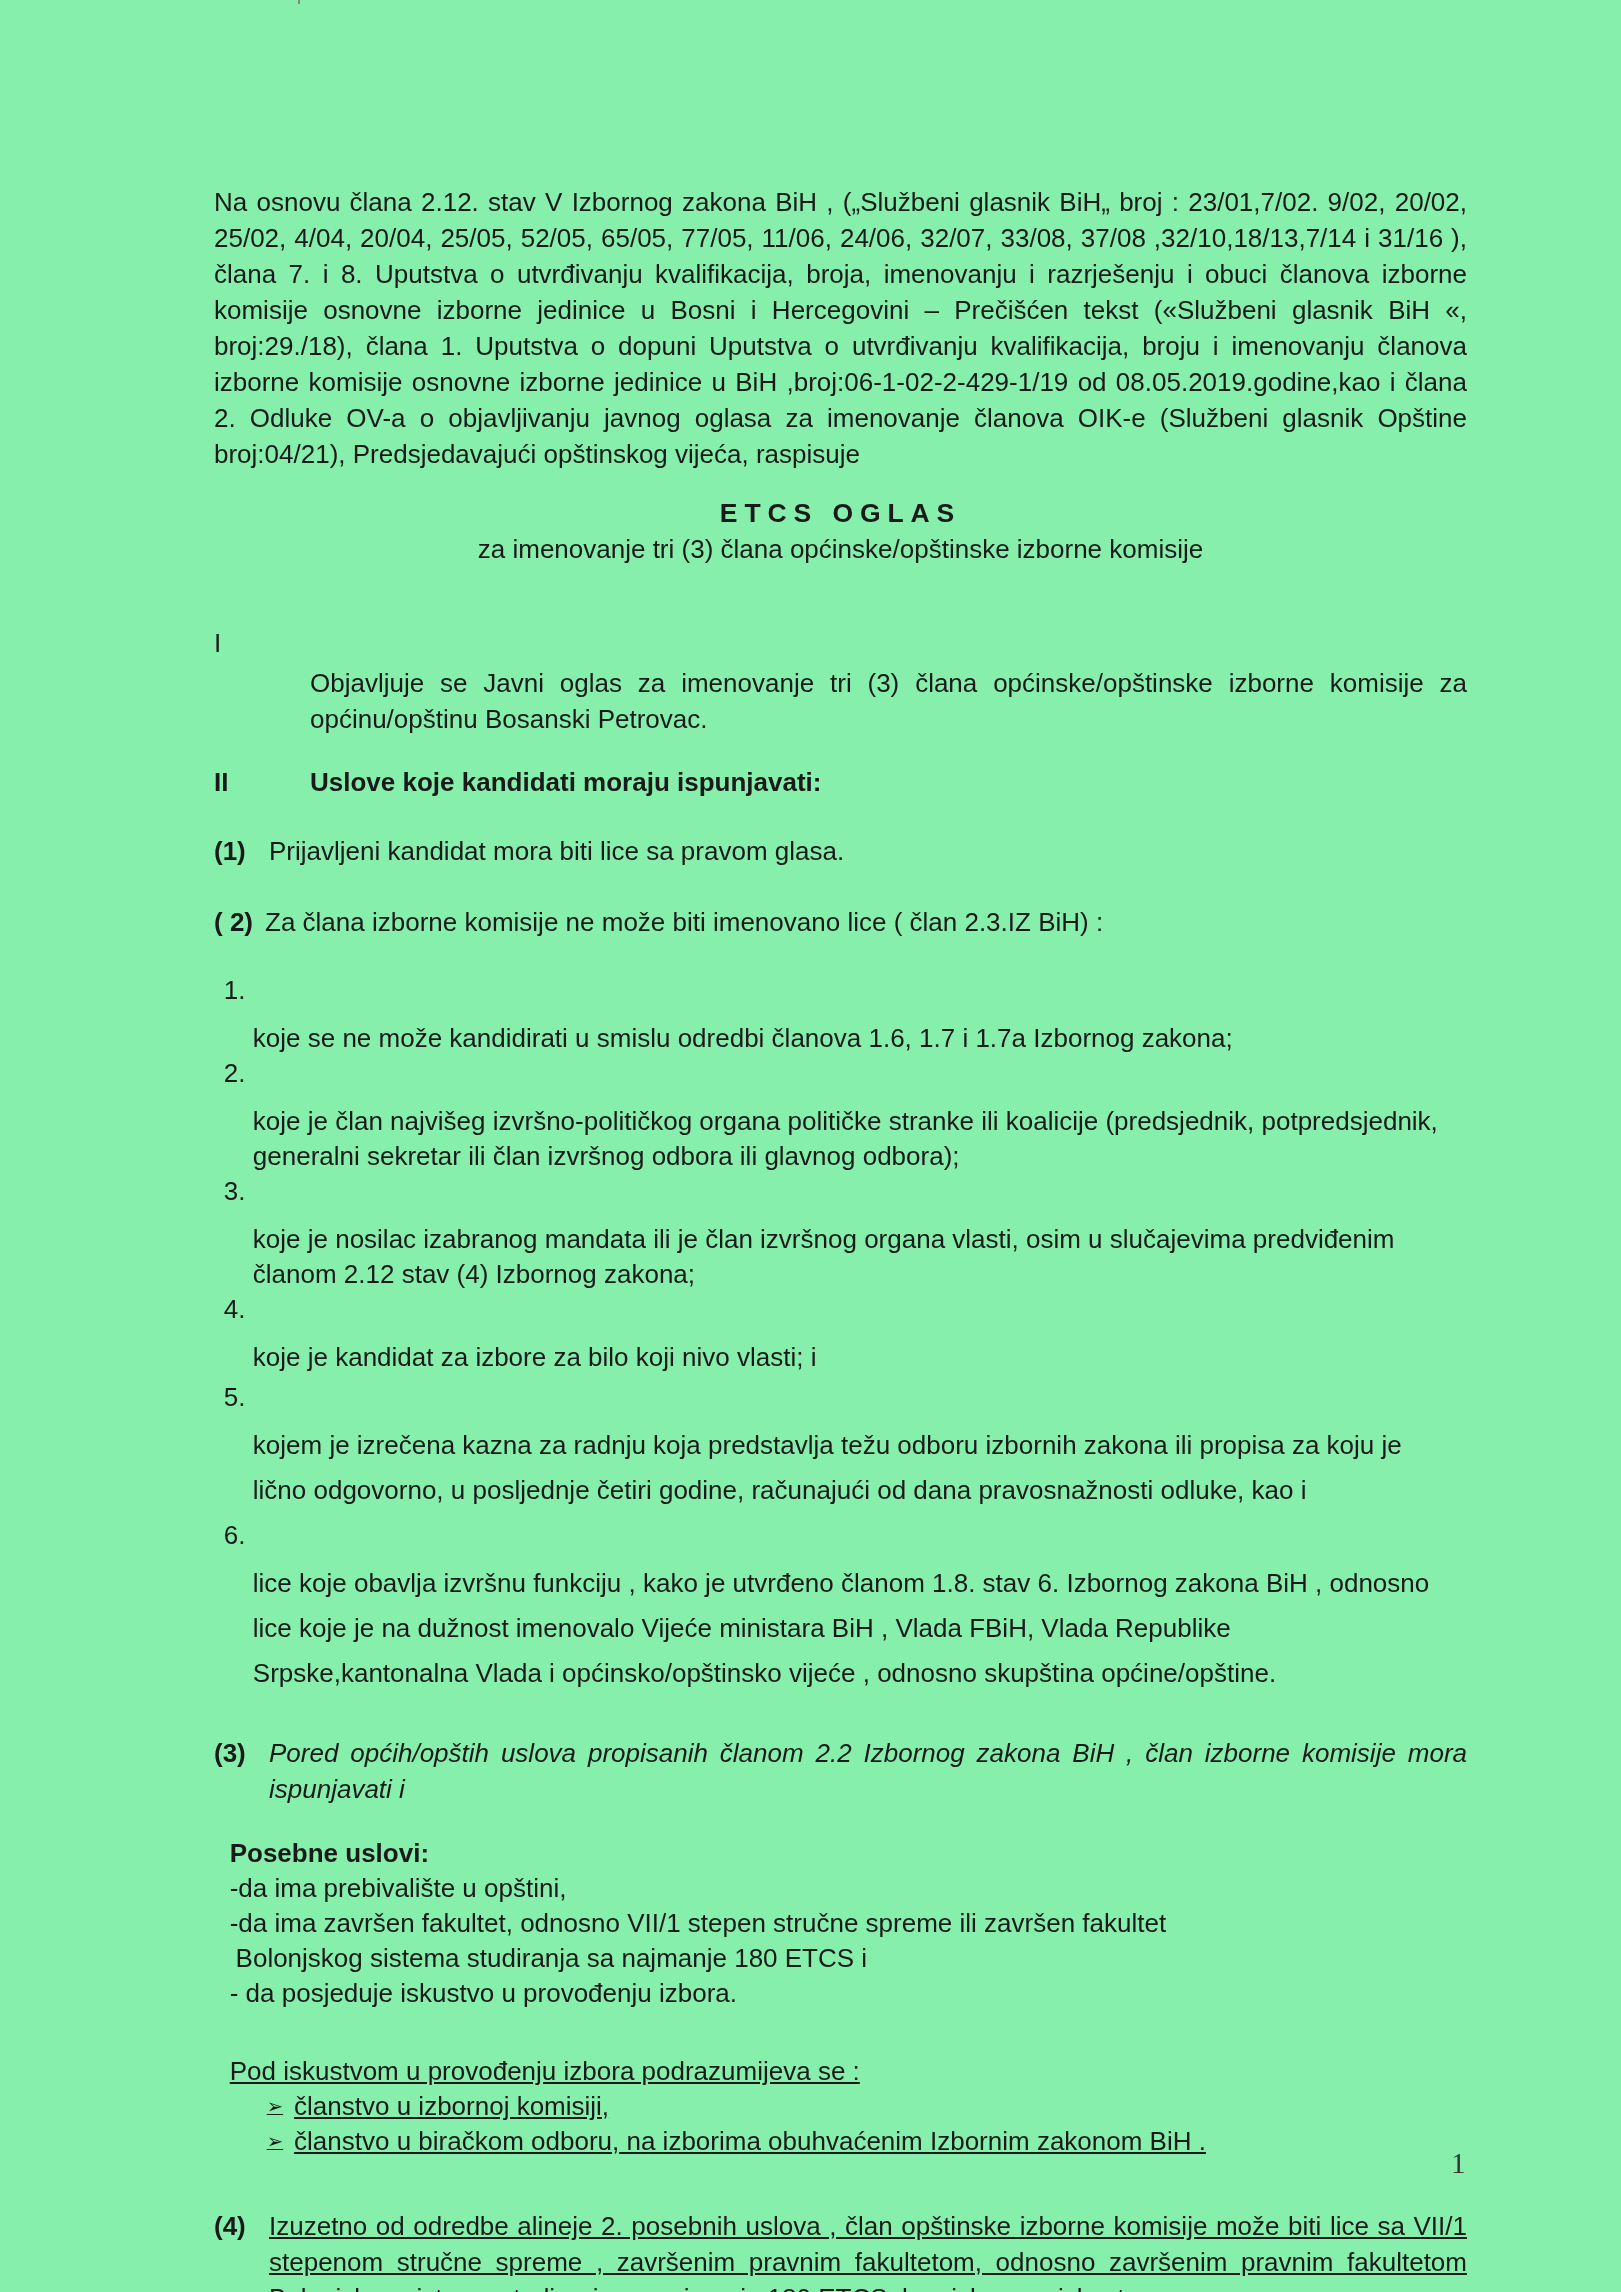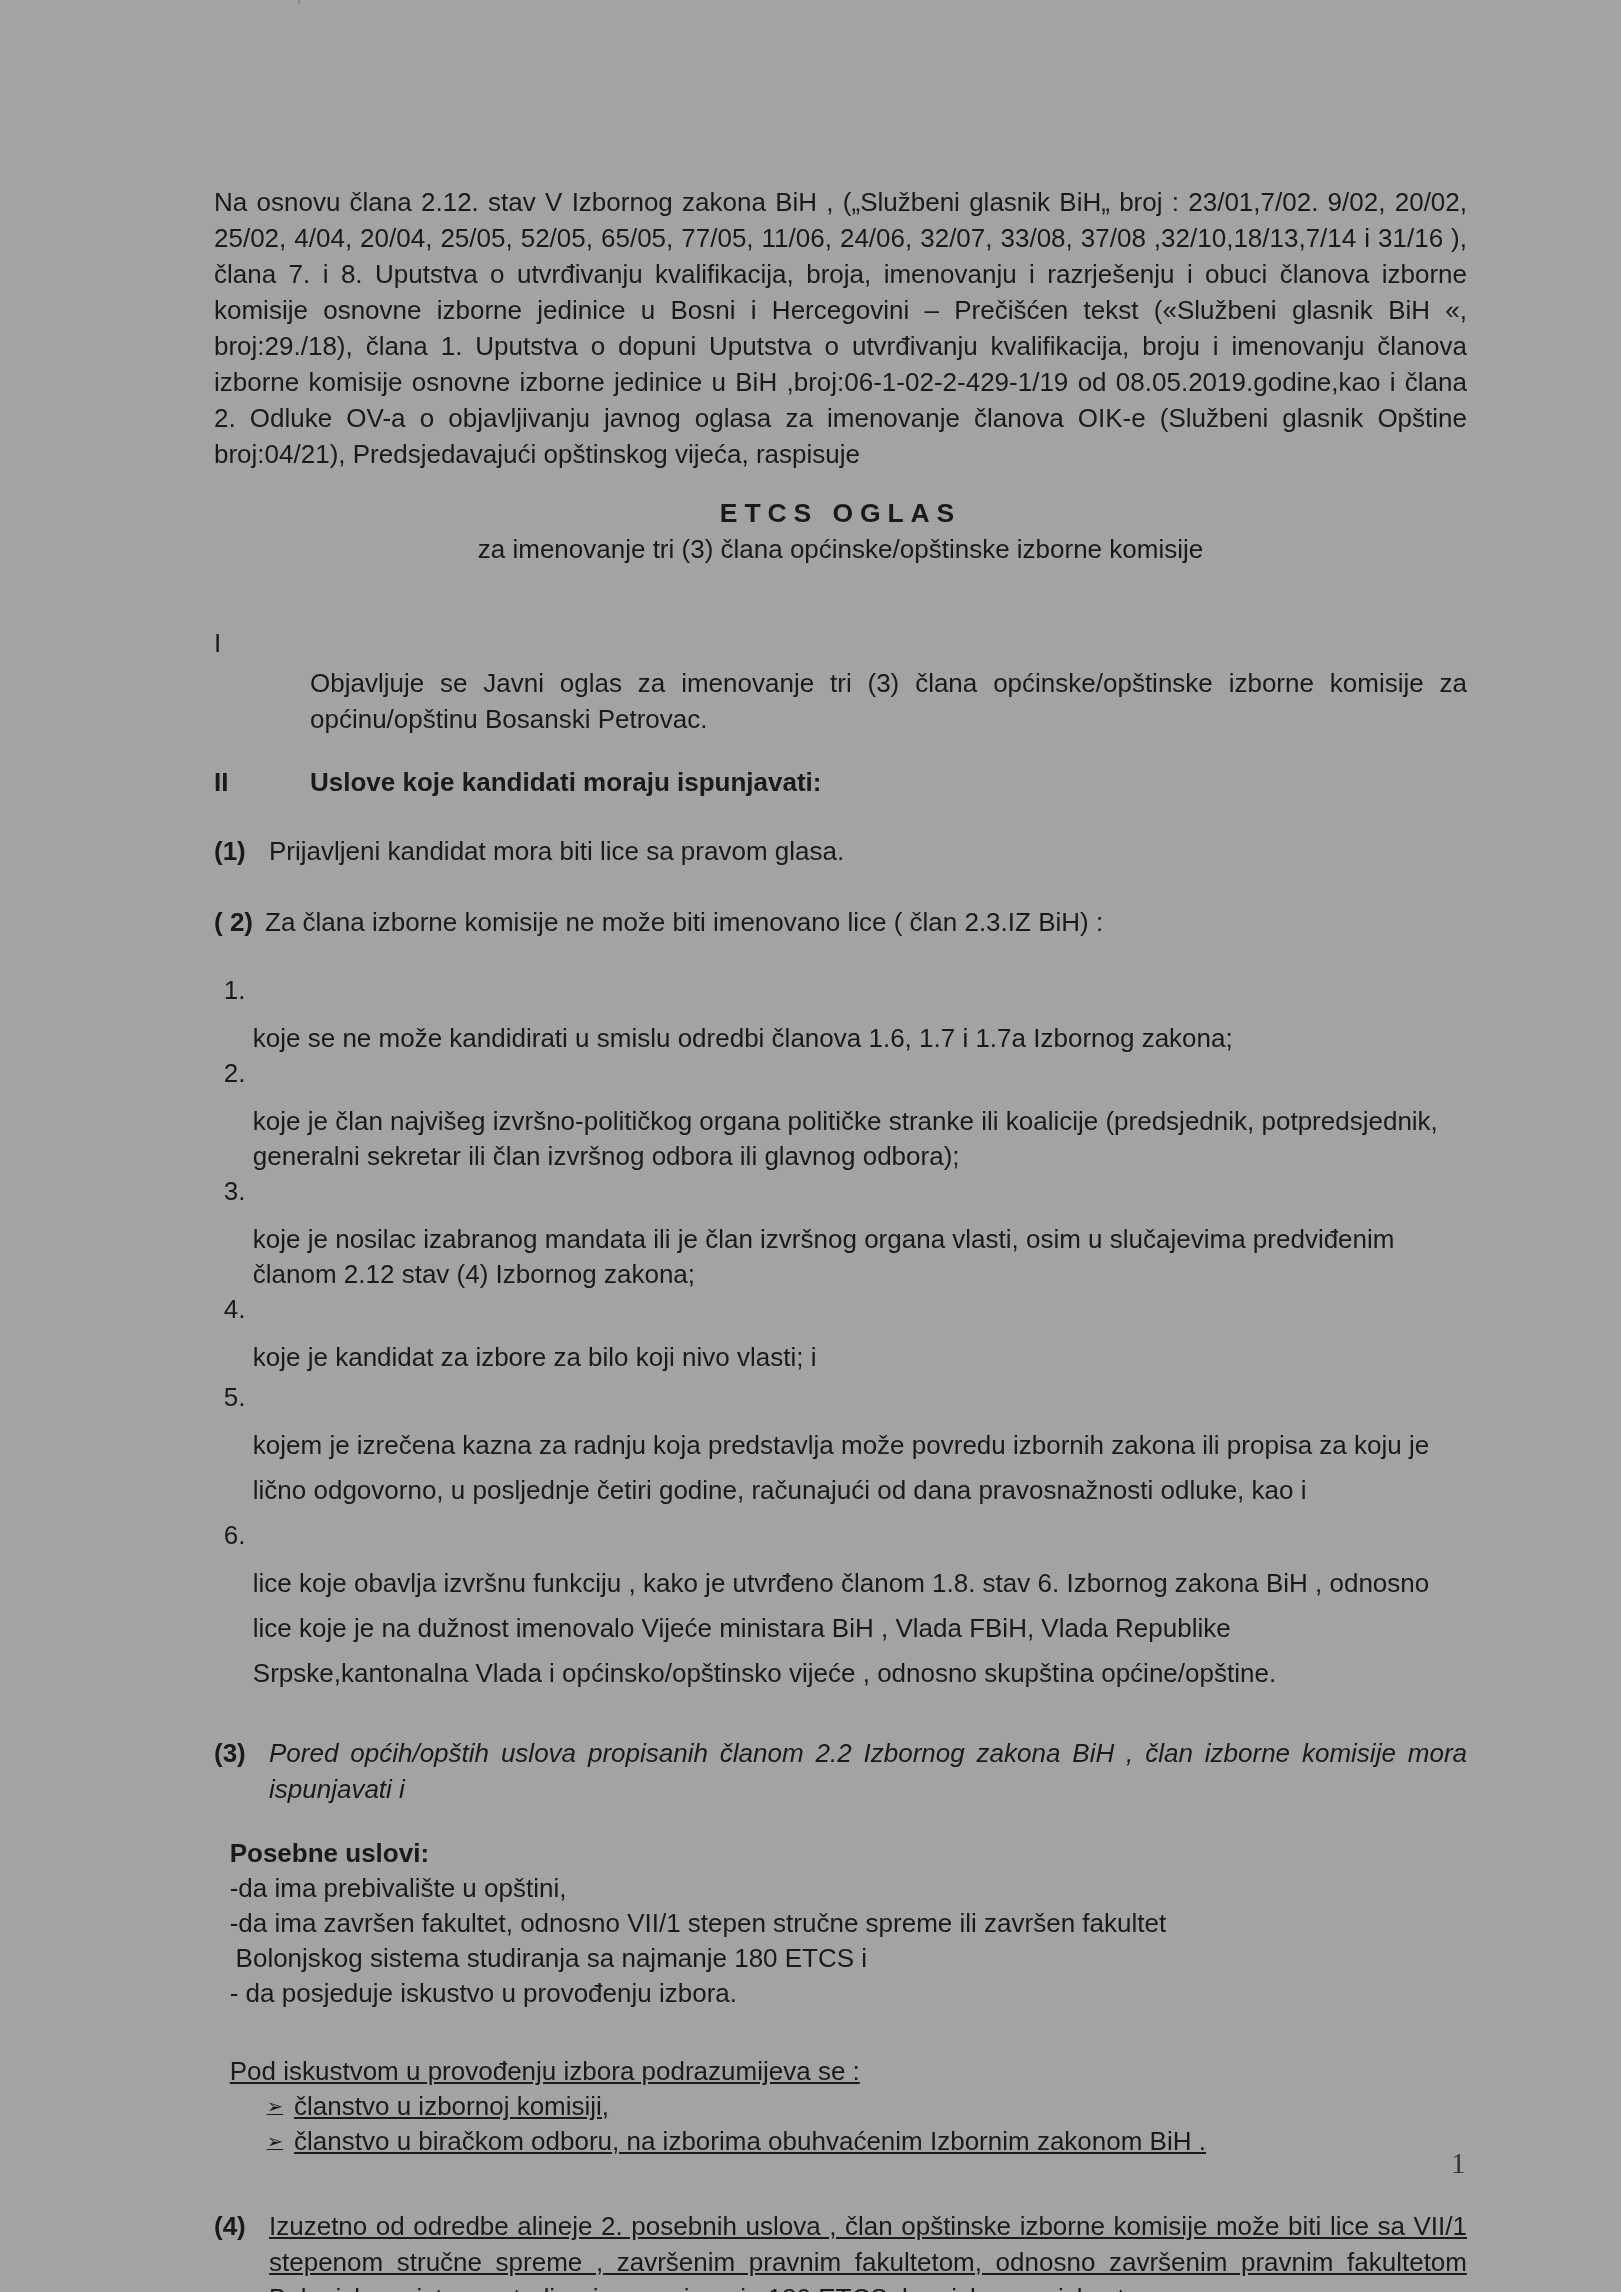--- a/index.html
+++ b/index.html
@@ -2,21 +2,21 @@
 <html><head>
   <meta charset="utf-8">
   <style>
     html, body { margin: 0; padding: 0; background: #ffffff; }
     body {
       width: 1621px; height: 2293px; position: relative; overflow: hidden;
       font-family: "Liberation Sans", sans-serif; color: #1a1a1a;
     }
     .page {
       position: absolute; left: 0; top: 0; width: 1621px; height: 2293px;
-      background: #a3a3a3;
+      background: #86efac;
     }
     .content {
       position: absolute; left: 214px; top: 184px; width: 1253px;
       font-size: 26px; line-height: 36px;
     }
     .just { text-align: justify; text-align-last: left; }
     .title-block { text-align: center; margin-top: 23.5px; }
     .title {
       font-weight: bold; font-size: 26.5px; letter-spacing: 6.9px;
       margin-left: 0; line-height: 35px;
@@ -102,21 +102,21 @@
       <li>
         <span class="ln">3.</span>
         <span class="lt">koje je nosilac izabranog mandata ili je član izvršnog organa vlasti, osim u slučajevima predviđenim članom 2.12 stav  (4) Izbornog zakona;</span>
       </li>
       <li>
         <span class="ln">4.</span>
         <span class="lt">koje je kandidat za izbore za bilo koji nivo vlasti; i</span>
       </li>
       <li class="spaced">
         <span class="ln" style="line-height:45px;">5.</span>
-        <span class="lt">kojem je izrečena kazna za radnju koja predstavlja može povredu izbornih zakona ili propisa za koju je lično odgovorno, u posljednje četiri godine, računajući od dana pravosnažnosti odluke, kao i</span>
+        <span class="lt">kojem je izrečena kazna za radnju koja predstavlja težu odboru izbornih zakona ili propisa za koju je lično odgovorno, u posljednje četiri godine, računajući od dana pravosnažnosti odluke, kao i</span>
       </li>
       <li class="spaced">
         <span class="ln" style="line-height:45px;">6.</span>
         <span class="lt">lice koje obavlja izvršnu funkciju , kako je utvrđeno članom 1.8. stav 6. Izbornog zakona BiH , odnosno lice koje je na dužnost imenovalo Vijeće ministara BiH , Vlada FBiH, Vlada Republike Srpske,kantonalna Vlada i općinsko/opštinsko vijeće , odnosno skupština općine/opštine.</span>
       </li>
     </ol>
 
     <div class="para para-3" style="margin-top:39px;">
       <span class="pn">(3)</span>
       <span class="pt">Pored općih/opštih uslova propisanih članom 2.2 Izbornog zakona BiH , član izborne komisije mora ispunjavati i</span>

